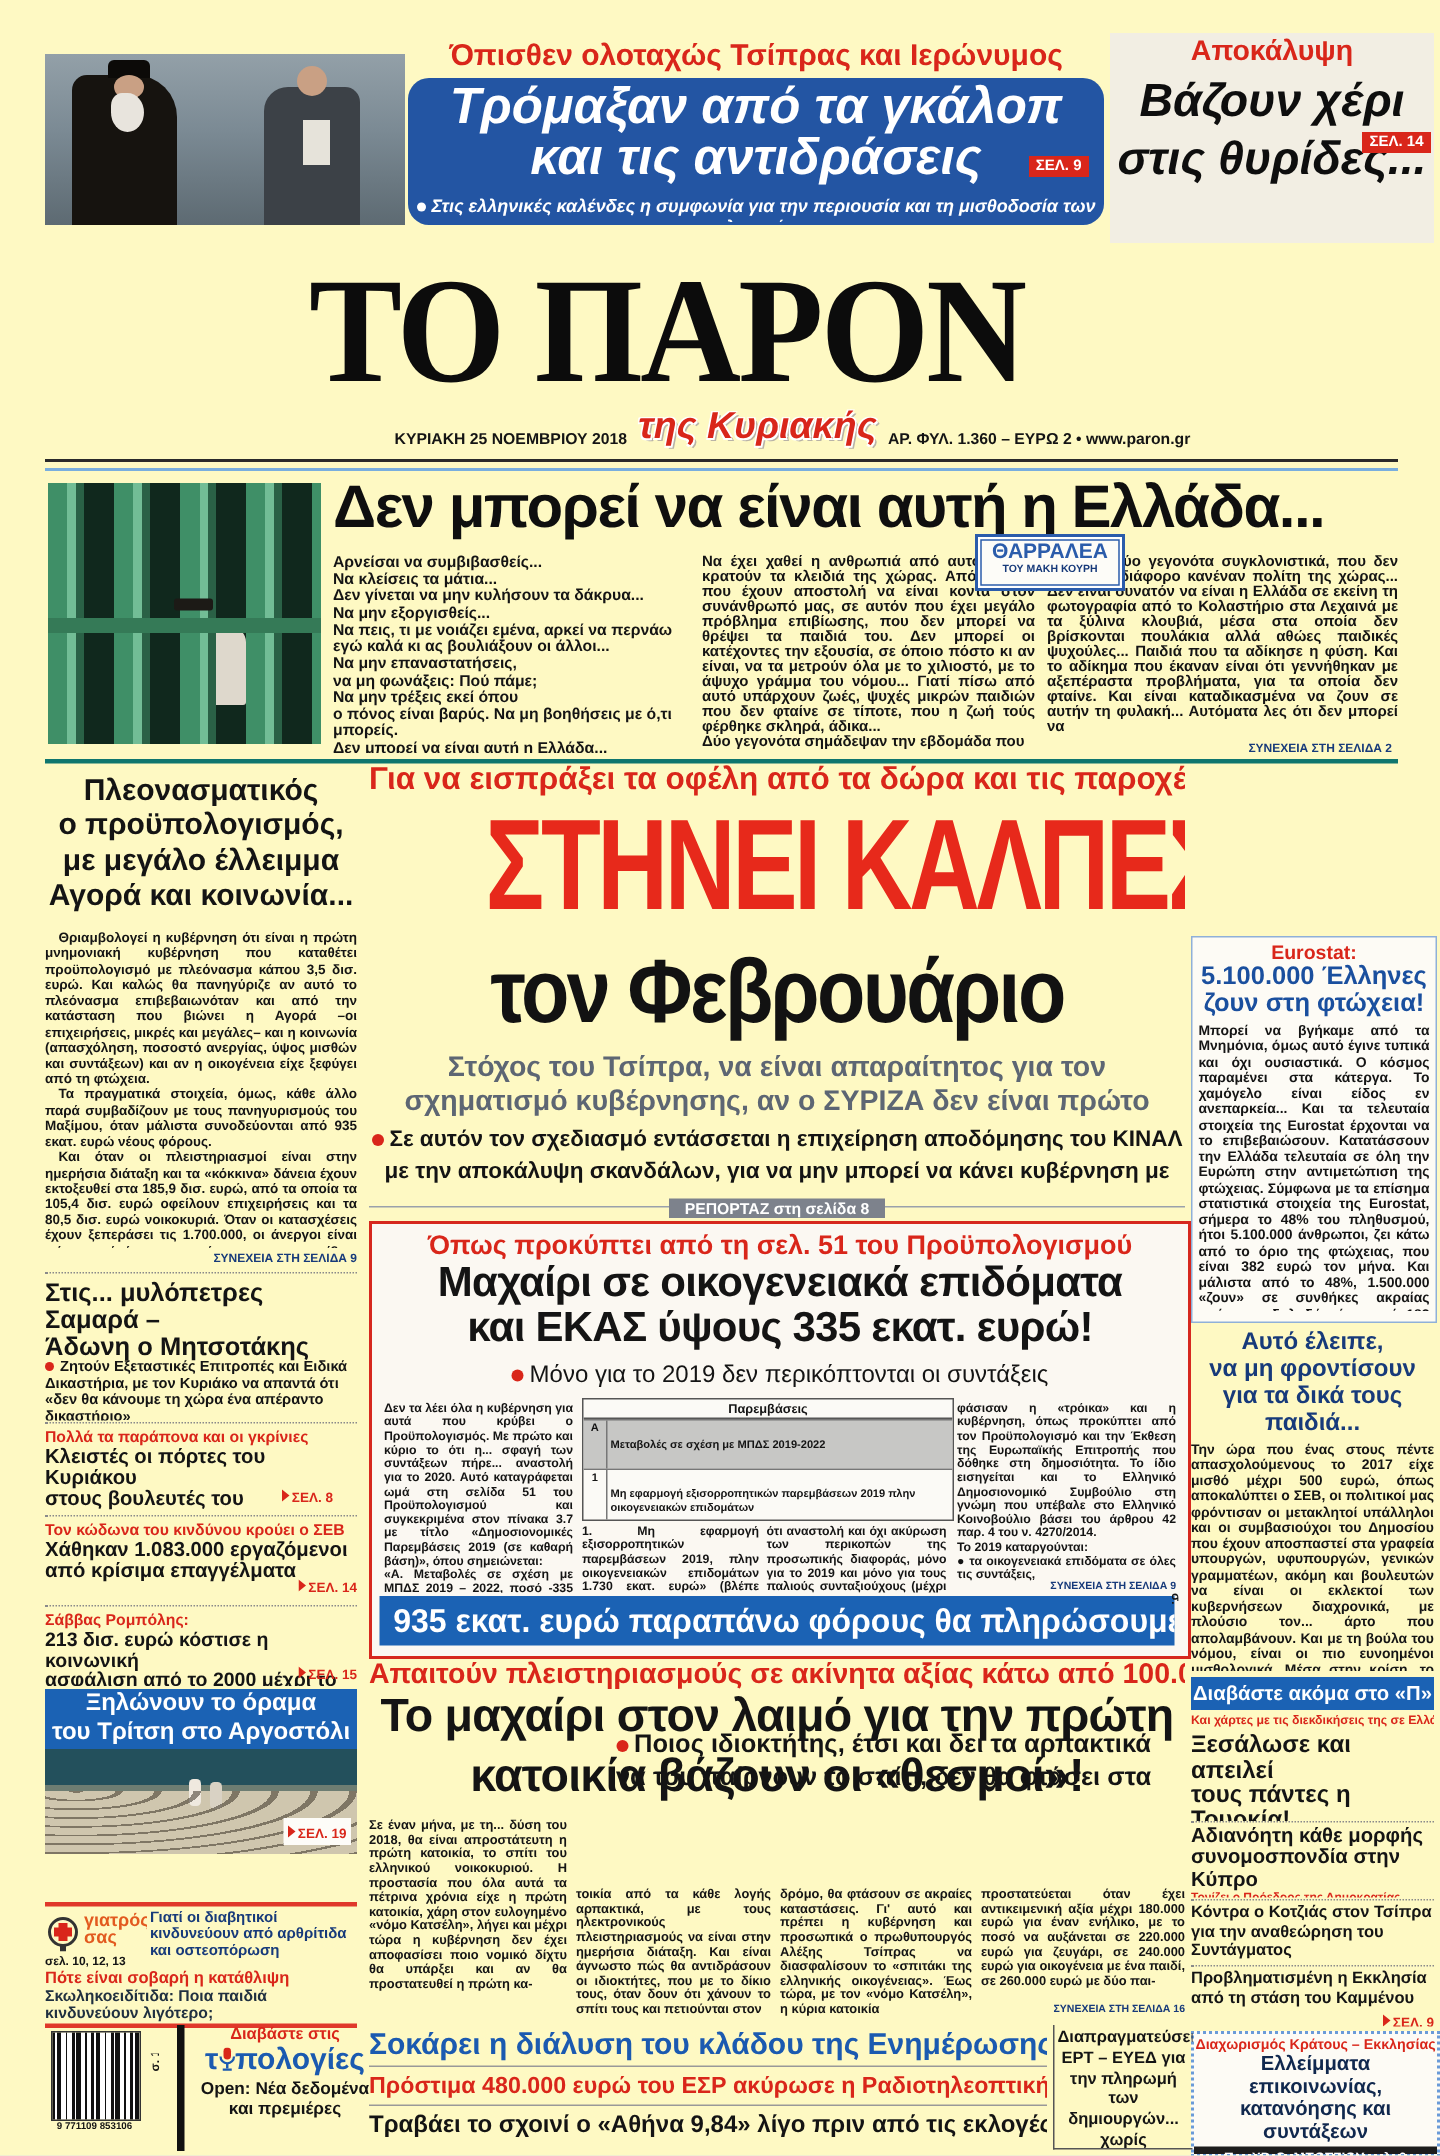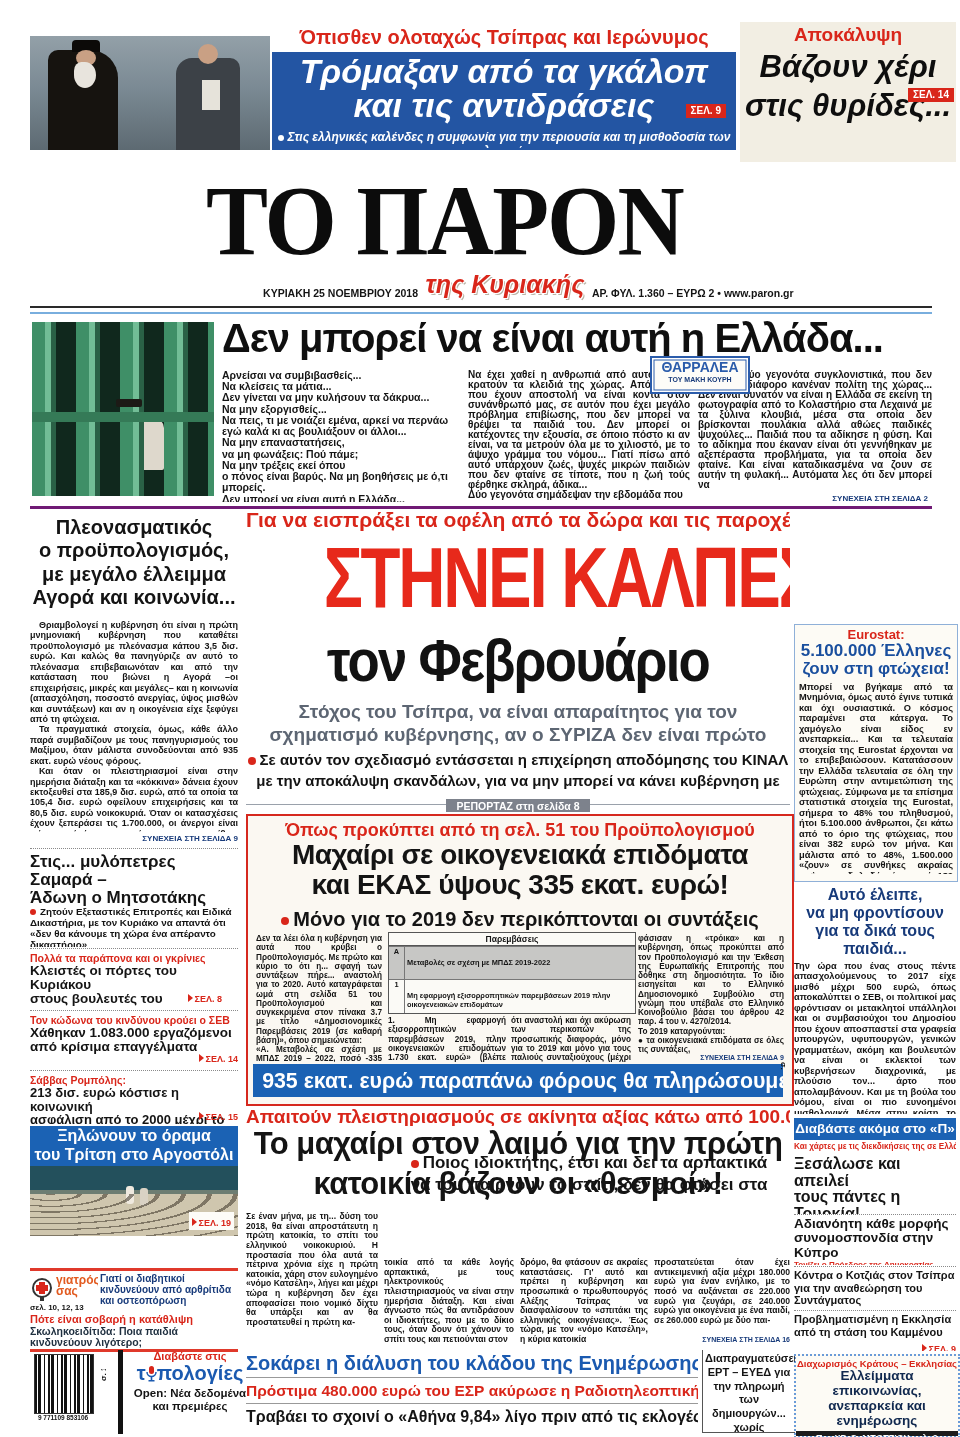--- a/index.html
+++ b/index.html
@@ -1,16 +1,16 @@
 <!DOCTYPE html>
 <html><head>
 <meta charset="utf-8">
 <style>
   html,body{margin:0;padding:0;background:#e8e4da;}
-  #page{position:relative;width:960px;height:1437px;background:#ffffff;
+  #page{position:relative;width:960px;height:1437px;background:#fef9c3;
         font-family:"Liberation Sans","DejaVu Sans",sans-serif;color:#141414;overflow:hidden;}
   .t{position:absolute;overflow:hidden;}
   .pl{white-space:pre-line;}
   .ctr{text-align:center;}
   .jst{text-align:justify;}
   .red{color:#d9261a;}
   .navy{color:#173a7a;}
   .dot{display:inline-block;width:8px;height:8px;border-radius:50%;background:#d9261a;margin-right:4px;vertical-align:middle;}
   .dot.sm{width:6px;height:6px;}
   .badge{background:#d9261a;color:#fff;font-weight:800;font-size:10px;padding:1px 5px;line-height:1.2;}
@@ -57,41 +57,41 @@
     <div class="ph-hat"></div>
     <div class="ph-face-l"></div>
     <div class="ph-beard"></div>
     <div class="ph-fig-r"></div>
     <div class="ph-face-r"></div>
     <div class="ph-shirt"></div>
   </div>
 
   <div class="t ctr red" style="left:278px;top:26px;width:452px;height:24px;font-size:20px;font-weight:800;">Όπισθεν ολοταχώς Τσίπρας και Ιερώνυμος</div>
 
-  <div class="t" style="left:272px;top:52px;width:464px;height:98px;background:#2355a3;">
+  <div class="t" style="left:272px;top:52px;width:464px;height:98px;background:#2355a3;border-radius:14px;">
     <div class="t ctr pl" style="left:0;top:2px;width:100%;height:72px;color:#fff;font-size:34px;line-height:1.0;font-weight:900;font-style:italic;">Τρόμαξαν από τα γκάλοπ
 και τις αντιδράσεις</div>
     <div class="t badge" style="right:10px;top:52px;">ΣΕΛ. 9</div>
     <div class="t ctr" style="left:0;bottom:2px;width:100%;height:18px;color:#fff;font-size:12px;font-weight:800;font-style:italic;"><span class="dot sm" style="background:#fff;"></span><span>Στις ελληνικές καλένδες η συμφωνία για την περιουσία και τη μισθοδοσία των κληρικών</span></div>
   </div>
 
   <div class="t" style="left:740px;top:22px;width:216px;height:140px;background:#f2eee3;">
     <div class="t ctr red" style="left:0;top:2px;width:100%;height:22px;font-size:19px;font-weight:800;">Αποκάλυψη</div>
     <div class="t ctr pl" style="left:0;top:26px;width:100%;height:110px;font-size:31px;line-height:1.25;font-weight:900;font-style:italic;color:#0e0e0e;">Βάζουν χέρι
 στις θυρίδες...</div>
     <div class="t badge" style="right:2px;top:66px;">ΣΕΛ. 14</div>
   </div>
 
   <div class="t" style="left:206px;top:164px;width:560px;height:118px;font-family:'Liberation Serif','DejaVu Serif',serif;font-weight:900;font-size:100px;line-height:114px;letter-spacing:-2px;color:#0c0c0c;transform:scaleX(.93);transform-origin:left center;white-space:nowrap;">ΤΟ ΠΑΡΟΝ</div>
   <div class="t" style="left:262px;top:287px;width:156px;height:14px;font-size:10.5px;font-weight:800;text-align:right;">ΚΥΡΙΑΚΗ 25 ΝΟΕΜΒΡΙΟΥ 2018</div>
   <div class="t ctr" style="left:420px;top:270px;width:170px;height:34px;font-size:25px;font-weight:900;font-style:italic;color:#d9261a;text-shadow:1px 1px 0 #fff,-1px -1px 0 #fff,1px -1px 0 #fff,-1px 1px 0 #fff,2px 2px 0 #b9b3a6;">της Κυριακής</div>
   <div class="t" style="left:592px;top:287px;width:240px;height:14px;font-size:10.5px;font-weight:800;">ΑΡ. ΦΥΛ. 1.360  –  ΕΥΡΩ 2 • www.paron.gr</div>
   <div class="t" style="left:30px;top:306px;width:902px;height:0;border-top:2px solid #2a2a2a;"></div>
 
-  <div class="t" style="left:30px;top:312px;width:902px;height:192px;border-top:2px solid #79aede;border-bottom:3px solid #701a75;">
+  <div class="t" style="left:30px;top:312px;width:902px;height:192px;border-top:2px solid #79aede;border-bottom:3px solid #0f766e;">
     <div class="t jail" style="left:2px;top:8px;width:182px;height:174px;">
       <div class="jail-kid"></div>
       <div class="jail-bars"></div>
       <div class="jail-frame"></div>
       <div class="jail-handle"></div>
     </div>
     <div class="t" style="left:192px;top:2px;width:710px;height:50px;font-size:40px;font-weight:900;letter-spacing:-1px;color:#0f0f0f;white-space:nowrap;">Δεν μπορεί να είναι αυτή η Ελλάδα...</div>
     <div class="t pl" style="left:192px;top:56px;width:238px;height:132px;font-size:10.5px;line-height:1.07;font-weight:800;">Αρνείσαι να συμβιβασθείς...
 Να κλείσεις τα μάτια...
 Δεν γίνεται να μην κυλήσουν τα δάκρυα...
@@ -188,21 +188,21 @@
   <div class="t ctr" style="left:246px;top:749px;width:544px;height:44px;font-size:15px;line-height:1.4;font-weight:800;color:#141414;"><span class="dot"></span><span>Σε αυτόν τον σχεδιασμό εντάσσεται η επιχείρηση αποδόμησης του ΚΙΝΑΛ με την αποκάλυψη σκανδάλων, για να μην μπορεί να κάνει κυβέρνηση με τον Μητσοτάκη</span></div>
   <div class="t ctr" style="left:246px;top:796px;width:544px;height:16px;">
     <div style="position:absolute;left:0;top:8px;width:100%;border-top:1.5px solid #9aa1ab;"></div>
     <span style="position:relative;background:#7d828c;color:#fff;font-size:10.5px;font-weight:800;padding:1px 10px;">ΡΕΠΟΡΤΑΖ στη σελίδα 8</span>
   </div>
 
   <div class="t" style="left:246px;top:814px;width:544px;height:288px;border:2.5px solid #d6281e;background:#fbf8f2;">
     <div class="t ctr red" style="left:0;top:4px;width:100%;font-size:18px;font-weight:800;">Όπως προκύπτει από τη σελ. 51 του Προϋπολογισμού</div>
     <div class="t ctr pl" style="left:0;top:24px;width:100%;height:64px;font-size:28px;line-height:1.08;font-weight:900;letter-spacing:-.5px;">Μαχαίρι σε οικογενειακά επιδόματα
 και ΕΚΑΣ ύψους 335 εκατ. ευρώ!</div>
-    <div class="t ctr" style="left:0;top:92px;width:100%;height:22px;font-size:20px;font-weight:700;"><span class="dot"></span><span>Μόνο για το 2019 δεν περικόπτονται οι συντάξεις</span></div>
+    <div class="t ctr" style="left:0;top:92px;width:100%;height:22px;font-size:16px;font-weight:400;"><span class="dot"></span><span>Μόνο για το 2019 δεν περικόπτονται οι συντάξεις</span></div>
 
     <div class="t jst pl" style="left:8px;top:118px;width:126px;height:128px;font-size:8.2px;line-height:1.13;font-weight:700;">Δεν τα λέει όλα η κυβέρνηση για αυτά που κρύβει ο Προϋπολογισμός. Με πρώτο και κύριο το ότι η... σφαγή των συντάξεων πήρε... αναστολή για το 2020. Αυτό καταγράφεται ωμά στη σελίδα 51 του Προϋπολογισμού και συγκεκριμένα στον πίνακα 3.7 με τίτλο «Δημοσιονομικές Παρεμβάσεις 2019 (σε καθαρή βάση)», όπου σημειώνεται:
 «Α. Μεταβολές σε σχέση με ΜΠΔΣ 2019 – 2022, ποσό -335 εκατ. ευρώ.</div>
 
     <div class="t ktable" style="left:140px;top:116px;width:246px;height:80px;">
       <div class="kthead">Παρεμβάσεις</div>
       <div class="krow shade">
           <span class="kc">A</span>
           <span class="kt">Μεταβολές σε σχέση με ΜΠΔΣ 2019-2022</span>
         </div>
@@ -288,21 +288,21 @@
   <div class="t dotsep" style="left:794px;top:1310px;width:162px;"></div>
   <div class="t" style="left:794px;top:1313px;width:162px;height:38px;">
     <div class="pl" style="font-size:11px;line-height:1.15;font-weight:900;">Προβληματισμένη η Εκκλησία
 από τη στάση του Καμμένου</div>
     <div style="text-align:right;"><span class="arrow"></span><span class="pgred">ΣΕΛ. 9</span></div>
   </div>
 
   <div class="t" style="left:794px;top:1354px;width:162px;height:80px;border:2px dotted #6a9bd8;background:#fdfbf5;">
     <div class="ctr red" style="font-size:9.5px;font-weight:800;margin-top:2px;">Διαχωρισμός Κράτους – Εκκλησίας</div>
     <div class="ctr pl navy" style="font-size:13.5px;line-height:1.1;font-weight:900;color:#10284e;">Ελλείμματα επικοινωνίας,
-ανεπαρκεία και ενημέρωσης</div>
+κατανόησης και συντάξεων</div>
     <div class="ctr" style="margin-top:3px;background:#1c1c1c;color:#fff;font-size:9px;font-weight:800;line-height:15px;">Του  ΧΡ. Θ. ΜΠΟΤΖΙΟΥ  σελ. 6</div>
   </div>
 
   <div class="t barcode" style="left:34px;top:1354px;width:58px;height:58px;"></div>
   <div class="t ctr" style="left:30px;top:1414px;width:66px;font-size:6.5px;font-weight:700;">9 771109 853106</div>
   <div class="t" style="left:108px;top:1360px;width:12px;height:30px;font-size:8px;font-weight:700;transform:rotate(-90deg);transform-origin:center;white-space:nowrap;">σ. 17</div>
 
   <div class="t" style="left:118px;top:1350px;width:122px;height:84px;border-left:5px solid #111;padding-left:6px;">
     <div class="ctr red" style="font-size:11px;font-weight:800;">Διαβάστε στις</div>
     <div class="ctr" style="font-size:20px;font-weight:900;color:#1b5ab0;line-height:22px;"><span>τ</span><svg width="11" height="16" viewBox="0 0 11 16" style="vertical-align:-2px;">

